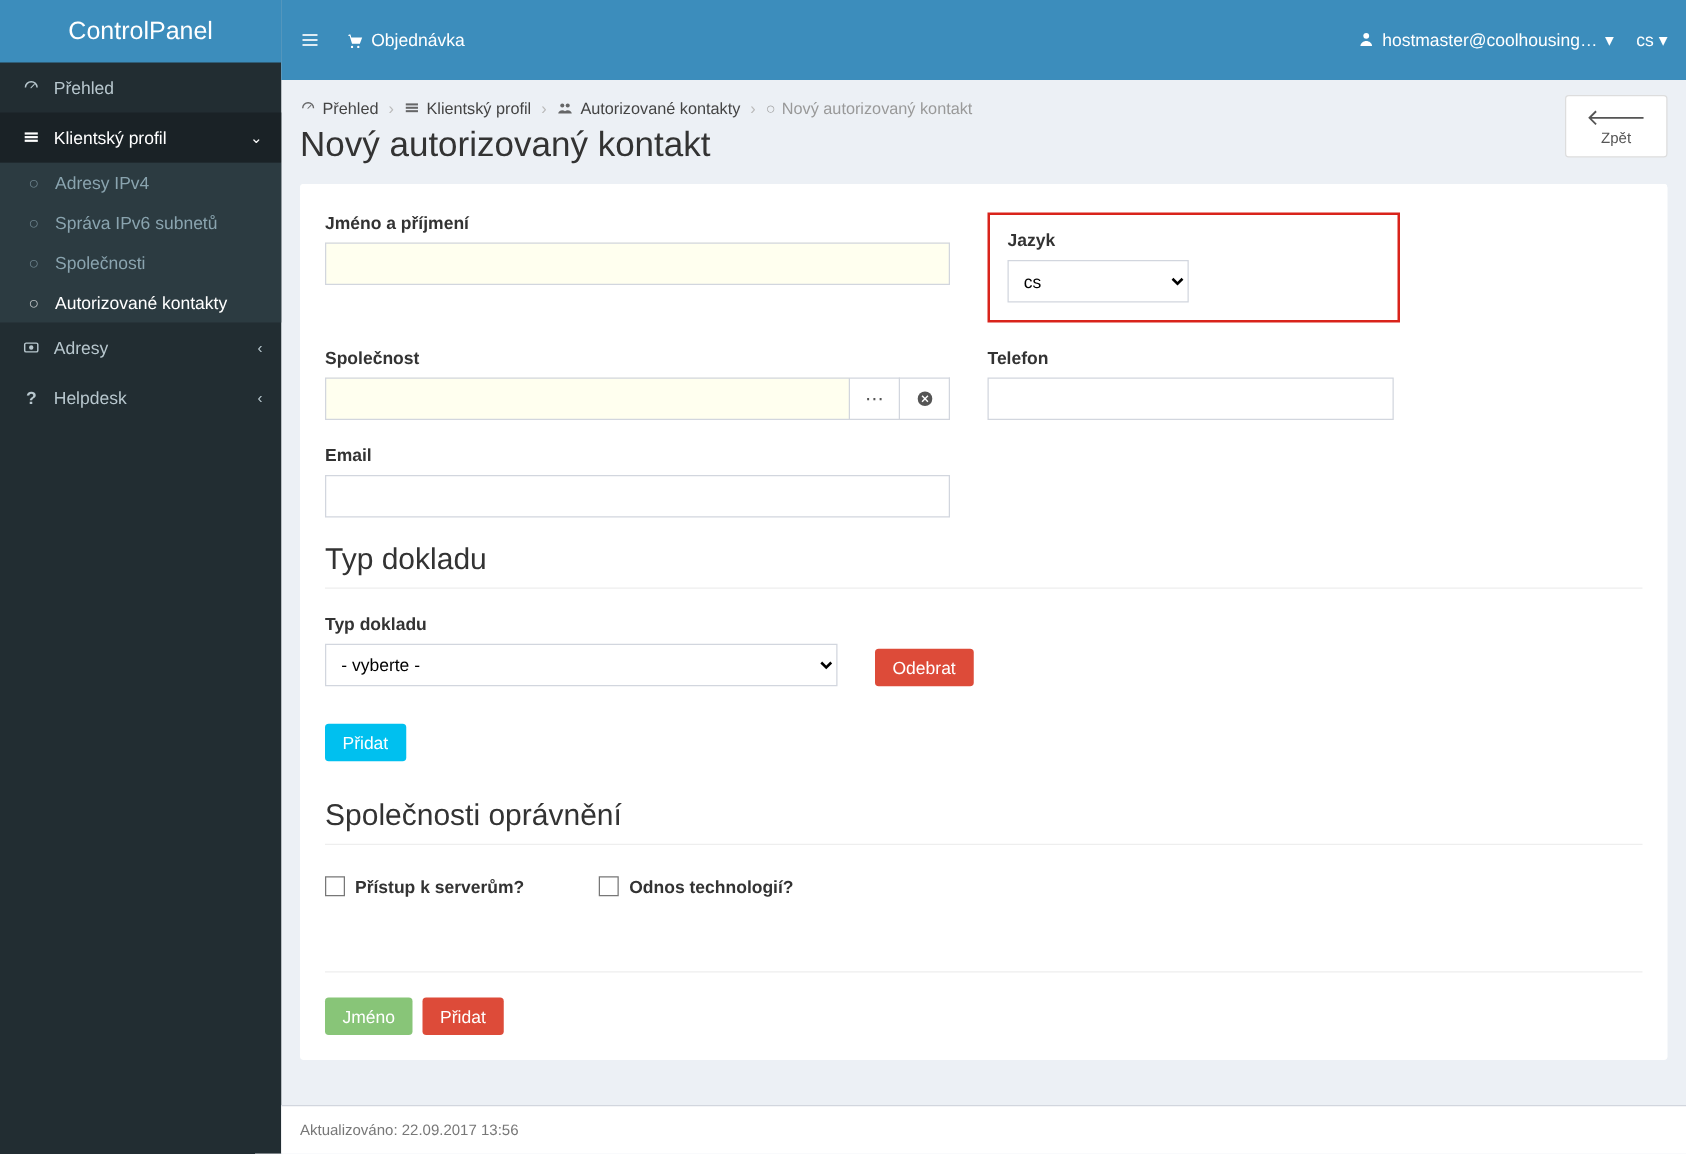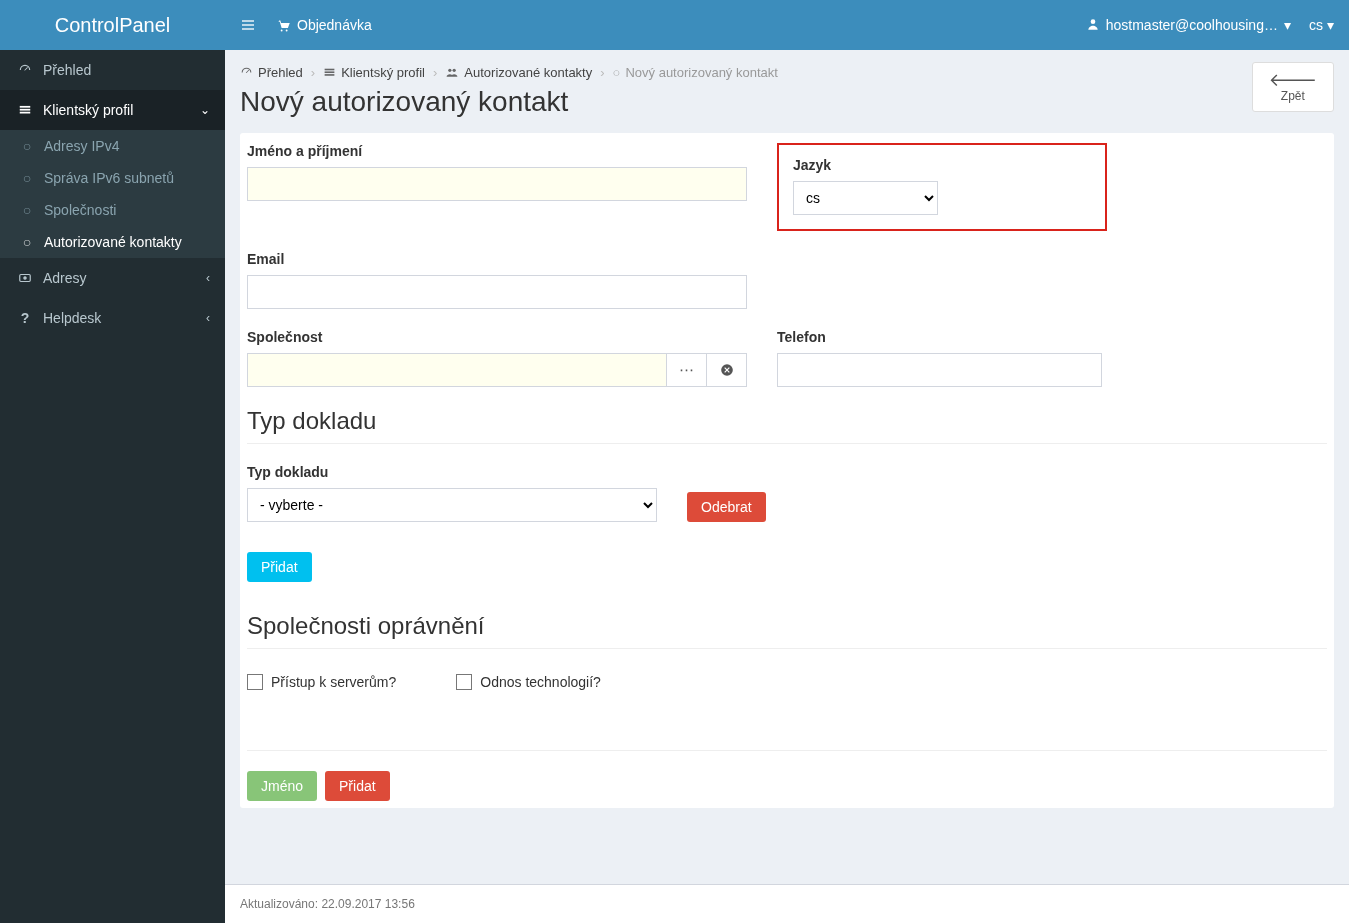--- a/index.html
+++ b/index.html
@@ -48,21 +48,21 @@
       cursor: pointer;
       font-size: 14px;
     }
     .nav-sub.active { color: #fff; }
     .nav-sub .i { width: 18px; margin-right: 8px; opacity: .7; display:inline-flex; align-items:center; justify-content:center;}
     .nav-item .chev { margin-left: auto; font-size: 12px; }
     
     
     .main { flex: 1; display: flex; flex-direction: column; }
     .topbar {
-      height: 50px;
+      height: 64px;
       background: #3c8dbc;
       color: #fff;
       display: flex;
       align-items: center;
       padding: 0 15px;
       gap: 20px;
     }
     .topbar .ham { cursor: pointer; }
     .topbar .order { display: flex; align-items: center; gap: 6px; cursor: pointer; }
     .topbar .right { margin-left: auto; display: flex; align-items: center; gap: 18px; }
@@ -84,21 +84,21 @@
       padding: 8px 16px;
       text-align: center;
       border-radius: 3px;
       cursor: pointer;
       color: #555;
       font-size: 12px;
       margin-top: -24px;
     }
     .btn-back .arr { font-size: 18px; display: block; line-height: 1; }
     
-    .panel { background: #fff; margin: 0 15px 20px 15px; border-top: 3px solid #fff; border-radius: 3px; padding: 7px; }
+    .panel { background: #fff; margin: 0 15px 20px 15px; border-top: 3px solid #fff; border-radius: 3px; padding: 20px; }
     .form-row { display: flex; gap: 30px; margin-bottom: 20px; flex-wrap: wrap;}
     .form-col { flex: 0 0 500px; }
     .form-col-r { flex: 0 0 330px; }
     .form-group label { font-weight: 700; font-size: 14px; display: block; margin-bottom: 8px; color: #333; }
     .input {
       width: 100%;
       height: 34px;
       border: 1px solid #d2d6de;
       background: #ffffef;
       padding: 6px 12px;
@@ -150,21 +150,21 @@
       color: #fff;
       cursor: pointer;
       border: none;
       font-size: 14px;
     }
     .btn-danger { background: #dd4b39; }
     .btn-info { background: #00c0ef; }
     .btn-success { background: #88c578; }
     
     .perms { margin-top: 25px; display: flex; gap: 60px; }
-    .perm-item { display: flex; align-items: center; gap: 8px; font-weight: 400; }
+    .perm-item { display: flex; align-items: center; gap: 8px; font-weight: 700; }
     .cbx {
       width: 16px; height: 16px; border: 1px solid #777; background:#fff;
     }
     
     .actions { margin-top: 60px; padding-top: 20px; border-top: 1px solid #eee; display: flex; gap: 8px; }
     
     .footer { background: #fff; border-top: 1px solid #d2d6de; padding: 12px 15px; color: #777; font-size: 12px; margin-top: auto;}
     
     svg { display: block; }
   </style>
@@ -328,29 +328,20 @@
           </div>
         </div>
         <div class="form-col-r">
           <div class="highlight-box">
             <div class="form-group">
               <label>Jazyk</label>
               <select class="select">
                 <option>cs</option>
               </select>
             </div>
-          </div>
-        </div>
-      </div>
-
-      <div class="form-row">
-        <div class="form-col">
-          <div class="form-group">
-            <label>Email</label>
-            <input class="input plain" value="" style="">
           </div>
         </div>
       </div>
 
       <div class="form-row">
         <div class="form-col">
           <div class="form-group">
             <label>Společnost</label>
             <div class="input-group">
               <input class="input" value="" style="">
@@ -369,20 +360,29 @@
           </div>
         </div>
         <div class="form-col-r">
           <div class="form-group">
             <label>Telefon</label>
             <input class="input plain" style="width: 325px;" value="">
           </div>
         </div>
       </div>
 
+      <div class="form-row">
+        <div class="form-col">
+          <div class="form-group">
+            <label>Email</label>
+            <input class="input plain" value="" style="">
+          </div>
+        </div>
+      </div>
+
       <h2 class="section-title">Typ dokladu</h2>
       <div class="doc-row">
         <div class="doc-col">
           <div class="form-group">
             <label>Typ dokladu</label>
             <select class="select full">
               <option>- vyberte -</option>
             </select>
           </div>
         </div>

